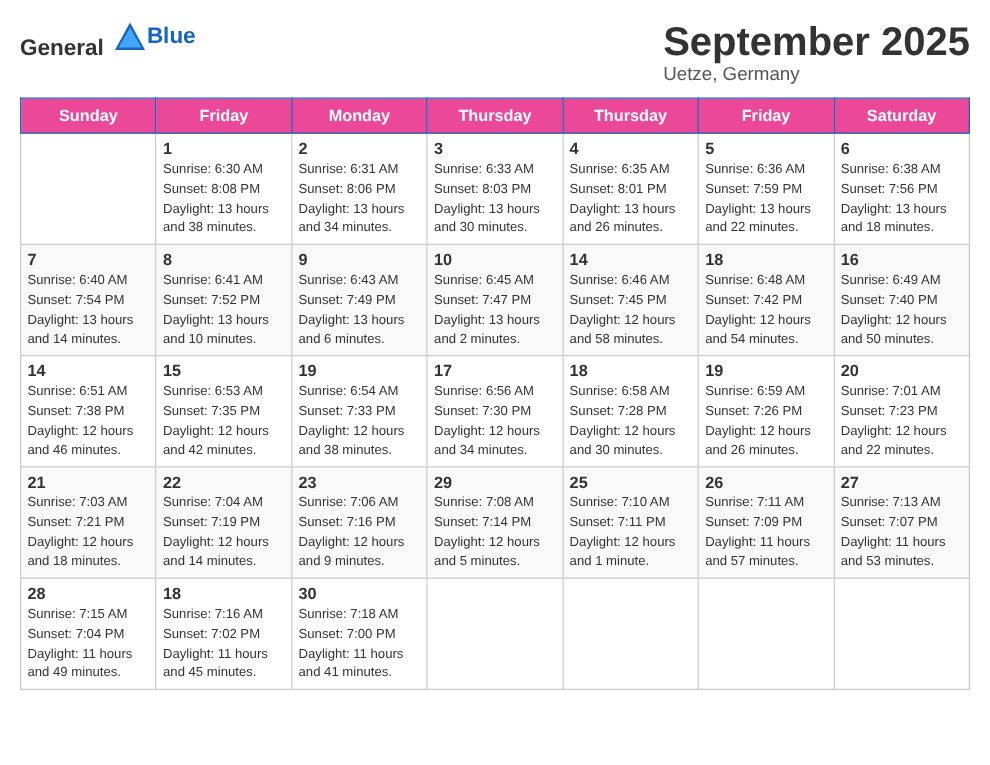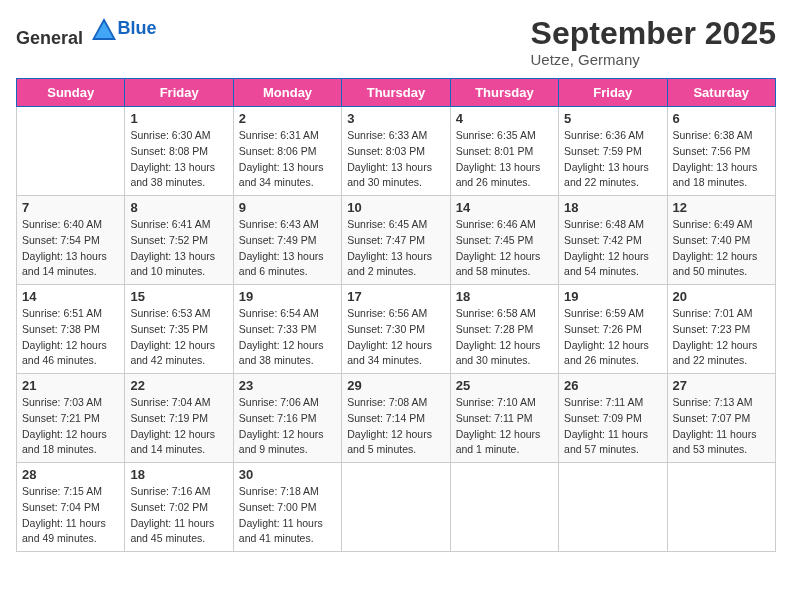--- a/index.html
+++ b/index.html
@@ -168,21 +168,21 @@
         </td>
         <td>
           <div class="day-number">14</div>
           <div class="day-info">Sunrise: 6:46 AM<br>Sunset: 7:45 PM<br>Daylight: 12 hours<br>and 58 minutes.</div>
         </td>
         <td>
           <div class="day-number">18</div>
           <div class="day-info">Sunrise: 6:48 AM<br>Sunset: 7:42 PM<br>Daylight: 12 hours<br>and 54 minutes.</div>
         </td>
         <td>
-          <div class="day-number">12</div>
+          <div class="day-number">16</div>
           <div class="day-info">Sunrise: 6:49 AM<br>Sunset: 7:40 PM<br>Daylight: 12 hours<br>and 50 minutes.</div>
         </td>
       </tr>
       <tr>
         <td>
           <div class="day-number">14</div>
           <div class="day-info">Sunrise: 6:51 AM<br>Sunset: 7:38 PM<br>Daylight: 12 hours<br>and 46 minutes.</div>
         </td>
         <td>
           <div class="day-number">15</div>

